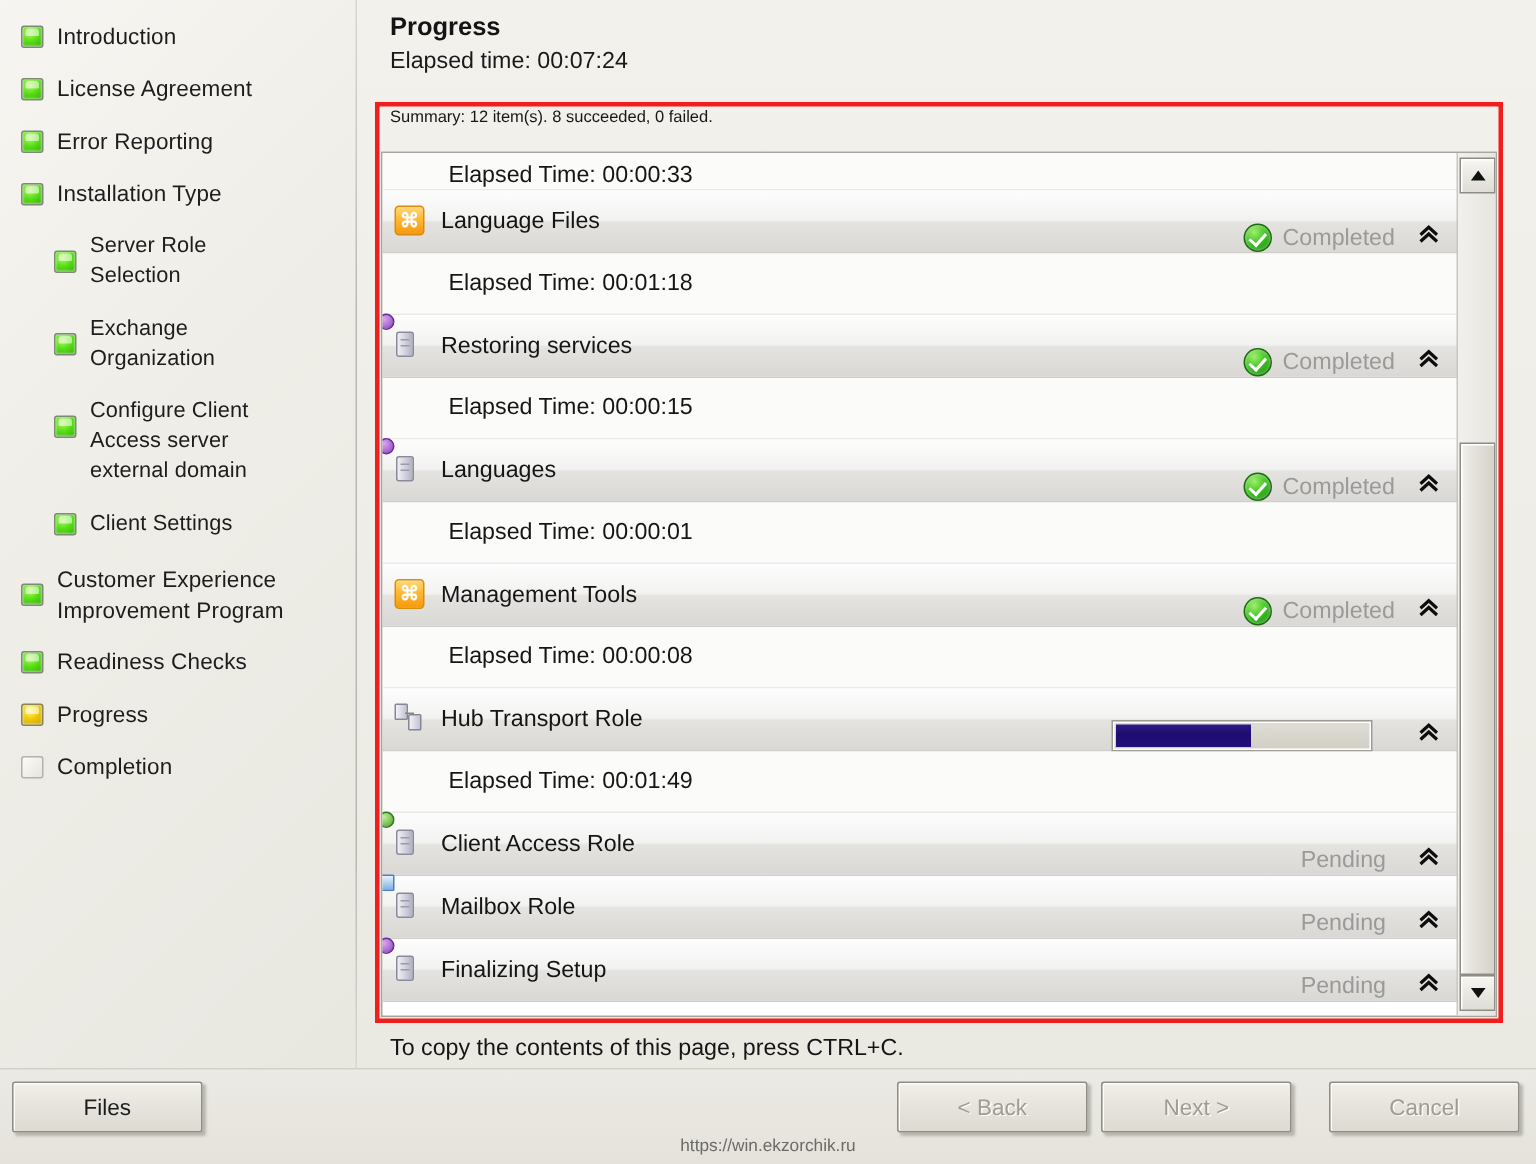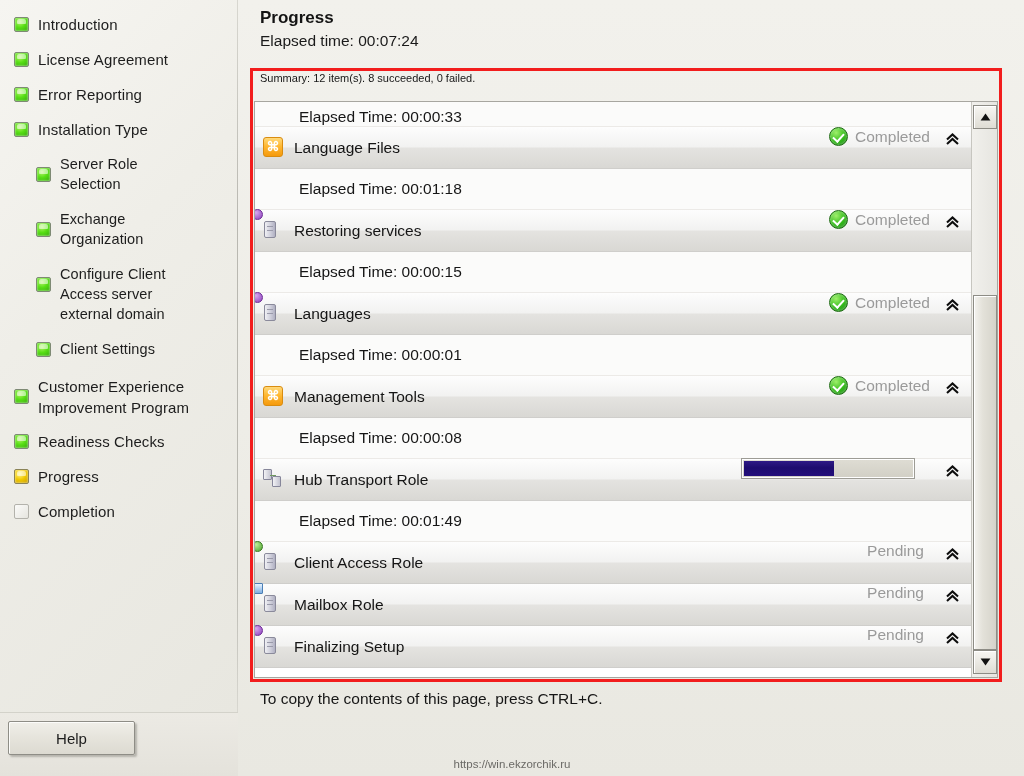--- a/index.html
+++ b/index.html
@@ -155,21 +155,21 @@
     margin-right: 9px;
     position: relative;
   }
   .row-label {
     font-size: 15.5px;
     color: #151515;
   }
   .detail-label { font-size: 15.5px; color: #161616; }
   .row-right {
     position: absolute; right: 8px; top: 0; height: 100%;
-    display: flex; align-items: flex-start; gap: 10px;
+    display: flex; align-items: flex-end; gap: 10px;
   }
   .status {
     display: flex; align-items: center; gap: 7px;
     font-size: 15.5px; color: #9a9a9a;
   }
   .status.pending { padding-right: 6px; }
   .check {
     width: 19px; height: 19px; border-radius: 50%;
     background: radial-gradient(circle at 36% 28%, #9ff06b 0%, #35bc1b 52%, #0e7a0c 100%);
     border: 1px solid #1f6b13;
@@ -344,21 +344,21 @@
         <span class="sq yellow"></span>
         <span class="nav-label">Progress</span>
       </div>
       <div class="nav-item">
         <span class="sq empty"></span>
         <span class="nav-label">Completion</span>
       </div>
     </div>
 
   <div id="help-wrap">
-    <button class="btn" id="help-btn">Help</button>
+    <button class="btn" id="help-btn">Files</button>
   </div>
 
   <div id="pane">
 
     <div id="title">Progress</div>
     <div id="elapsed">Elapsed time: 00:07:24</div>
     <div id="summary">Summary: 12 item(s). 8 succeeded, 0 failed.</div>
 
     <div id="redbox"></div>
 
@@ -522,16 +522,21 @@
         <div class="sb-btn" id="sb-down">
           <svg width="11" height="8" viewBox="0 0 11 8">
             <polygon points="0.6,0.6 10.4,0.6 5.5,7.4" fill="#111"></polygon>
           </svg>
         </div>
       </div>
     </div>
 
     <div id="copyhint">To copy the contents of this page, press CTRL+C.</div>
 
+    <div id="footer">
+      <button class="btn disabled" id="back-btn">&lt; Back</button>
+      <button class="btn disabled" id="next-btn">Next &gt;</button>
+      <button class="btn disabled" id="cancel-btn">Cancel</button>
+    </div>
   </div>
 
   <div id="watermark">https://win.ekzorchik.ru</div>
 </div>
 
 </body></html>

